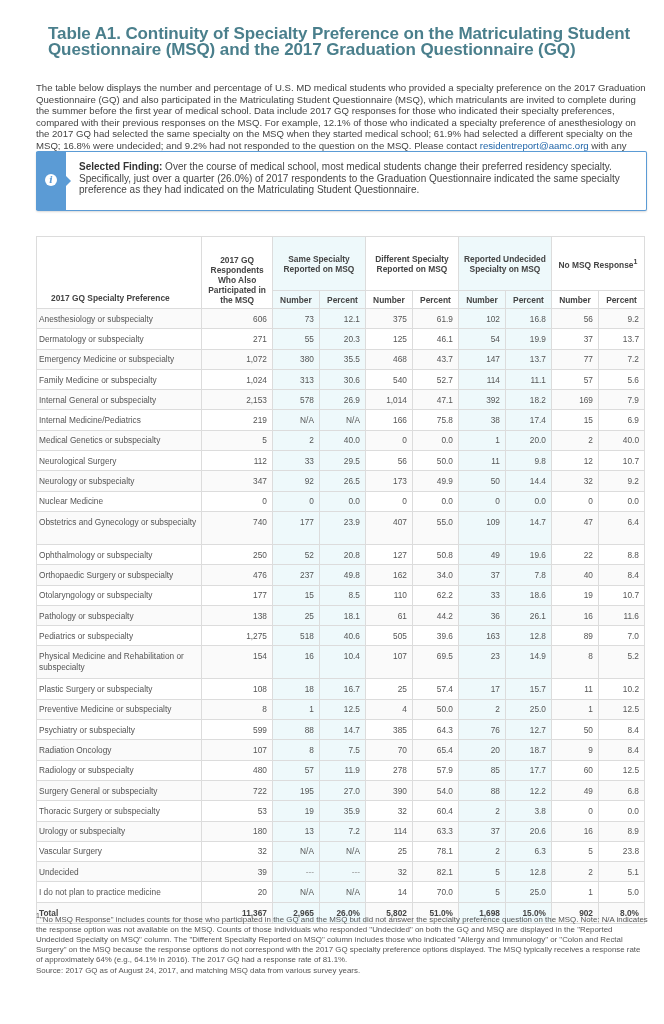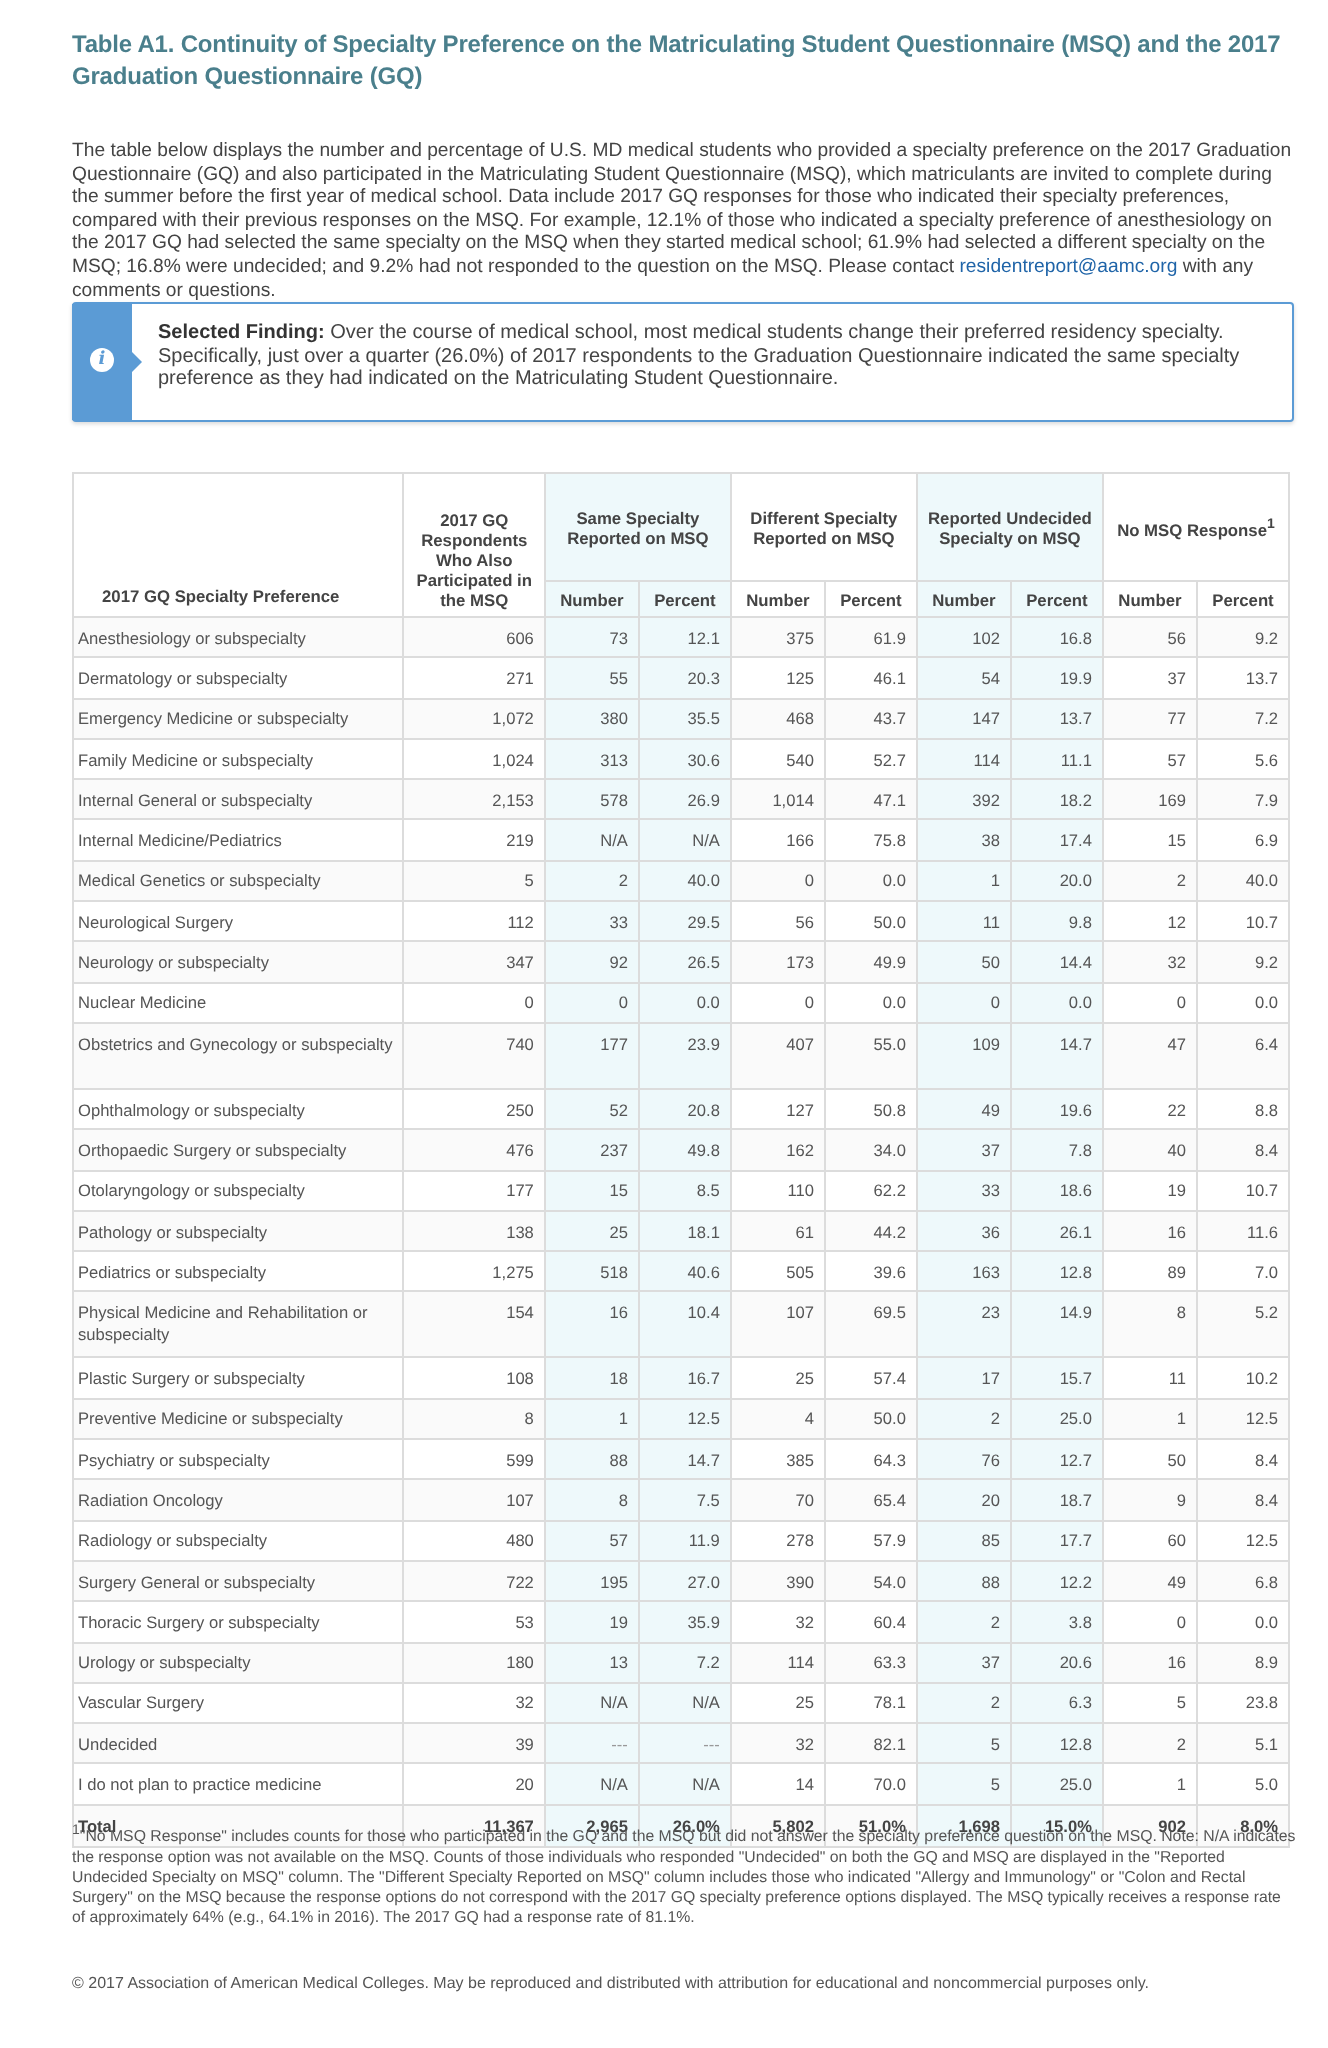--- a/index.html
+++ b/index.html
@@ -1,18 +1,18 @@
 <!DOCTYPE html>
 <html><head>
 <meta charset="utf-8">
 <style>
   html, body { margin: 0; padding: 0; background: #ffffff; }
   body { width: 664px; height: 1024px; overflow: hidden; font-family: "Liberation Sans", sans-serif; color: #444; position: relative; }
   .page { position: absolute; left: 36px; top: 14px; width: 612px; }
-  .title { font-family: "Liberation Sans", sans-serif; font-weight: bold; color: #4a7f8c; font-size: 12px; line-height: 16px; margin: 0; letter-spacing: -0.1px; }
+  .title { font-family: "Liberation Sans", sans-serif; font-weight: bold; color: #4a7f8c; font-size: 17px; line-height: 16px; margin: 12px; letter-spacing: -0.1px; }
   .intro { margin-top: 24px; font-size: 9.6px; line-height: 11.6px; color: #444; }
   .intro a { color: #1f64a8; text-decoration: none; }
   .finding { position: absolute; top: 137px; left: 0; width: 610px; height: 58px; border: 1px solid #5b9bd5; border-left: none; border-radius: 2px; background: #fff; box-shadow: 0 1px 2px rgba(0,0,0,0.15); }
   .finding-bar { position: absolute; left: 0; top: 0; width: 30px; height: 100%; background: #5b9bd5; }
   .finding-bar::after { content: ""; position: absolute; right: -5px; top: 24px; border-top: 5px solid transparent; border-bottom: 5px solid transparent; border-left: 5px solid #5b9bd5; }
   .info-icon { position: absolute; left: 9px; top: 22px; width: 12px; height: 12px; border-radius: 50%; background: #fff; color: #5b9bd5; font-size: 9px; font-weight: bold; font-family: "DejaVu Serif", serif; text-align: center; line-height: 12px; font-style: italic; }
   .finding-text { position: absolute; left: 43px; top: 9px; right: 12px; font-size: 10px; line-height: 11.6px; color: #444; }
   .finding-text b { color: #333; }
   table { position: absolute; top: 222px; left: 0; width: 609px; border-collapse: collapse; font-size: 8.3px; color: #555; }
   th, td { border: 1px solid #dcdcdc; padding: 0 5px; }
@@ -427,16 +427,16 @@
           <td class="hl">1,698</td>
           <td class="hl">15.0%</td>
           <td>902</td>
           <td>8.0%</td>
         </tr>
       </tbody>
   </table>
 
   <div class="footnote">
     <sup>1</sup><span>"No MSQ Response" includes counts for those who participated in the GQ and the MSQ but did not answer the specialty preference question on the MSQ. Note: N/A indicates the response option was not available on the MSQ. Counts of those individuals who responded "Undecided" on both the GQ and MSQ are displayed in the "Reported Undecided Specialty on MSQ" column. The "Different Specialty Reported on MSQ" column includes those who indicated "Allergy and Immunology" or "Colon and Rectal Surgery" on the MSQ because the response options do not correspond with the 2017 GQ specialty preference options displayed. The MSQ typically receives a response rate of approximately 64% (e.g., 64.1% in 2016). The 2017 GQ had a response rate of 81.1%.</span><br>
+    <span>Source: 2017 GQ as of August 24, 2017, and matching MSQ data from various survey years.</span>
   </div>
 
-  <div class="copyright">© 2017 Association of American Medical Colleges. May be reproduced and distributed with attribution for educational and noncommercial purposes only.</div>
 </div>
 
 </body></html>

